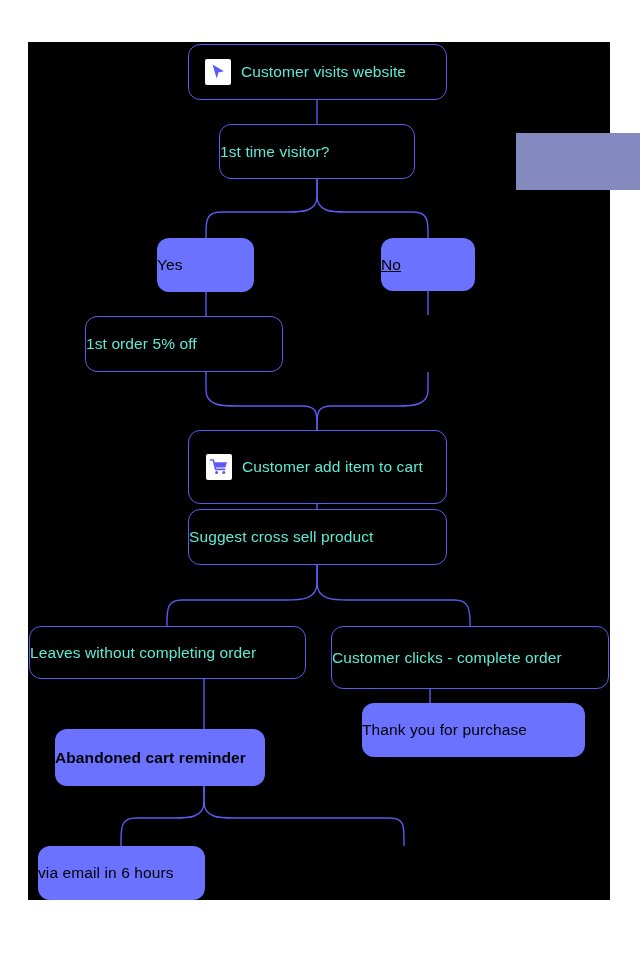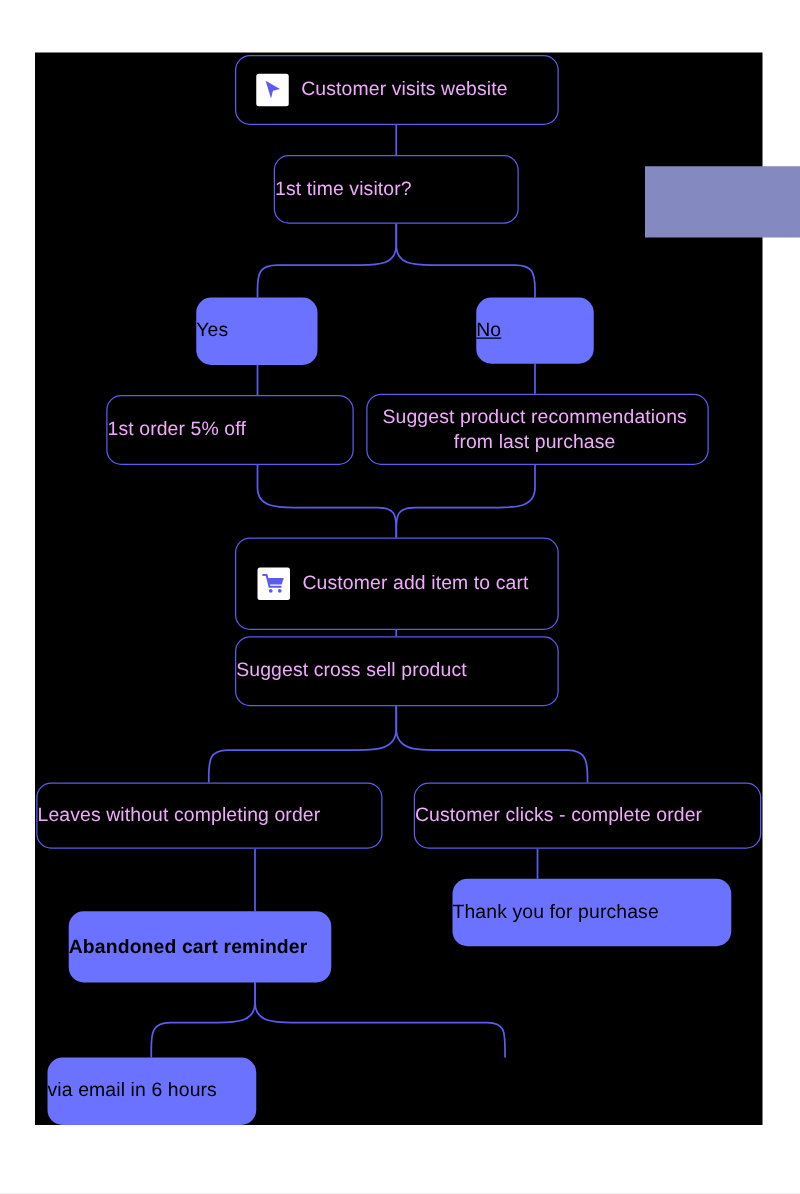--- a/index.html
+++ b/index.html
@@ -23,21 +23,21 @@
     display:flex;align-items:center;justify-content:flex-start;
     border-radius:12px;
     font-size:15.5px;line-height:1.25;
     text-align:center;
     white-space:pre-line;
     letter-spacing:.1px;
   }
   .node.outline{
     background:#000000;
     border:1.4px solid #5b5bf0;
-    color:#f0abfc;
+    color:#5eead4;
   }
   .node.filled{
     background:#6b72ff;
     border:none;
     color:#000000;
   }
   .node.left{justify-content:flex-start;padding-left:16px;text-align:left;}
   .node .lbl{display:block;}
 
   
@@ -113,24 +113,20 @@
   </div>
 
   <div class="node filled" style="left:381px;top:238px;width:94px;height:53px;text-decoration:underline;">
     <span class="lbl">No</span>
   </div>
 
   <div class="node outline" style="left:85px;top:316px;width:198px;height:56px;">
     <span class="lbl">1st order 5% off</span>
   </div>
 
-  <div class="node outline" style="left:293px;top:315px;width:274px;height:57px;padding:0 12px;">
-    <span class="lbl">Suggest product recommendations
-from last purchase</span>
-  </div>
 
   <div class="node outline left" style="left:188px;top:430px;width:259px;height:74px;padding-left:17px;">
     <span class="chip">
       <svg width="20" height="20" viewBox="0 0 20 20">
         <path d="M1.5,3 H4.3 L6.6,12.4 H15.6" fill="none" stroke="#5b5bf0" stroke-width="1.6" stroke-linecap="round" stroke-linejoin="round"></path>
         <path d="M5.3,5.3 H18 L16.3,10.6 H6.6 Z" fill="#5b5bf0"></path>
         <circle cx="7.6" cy="15.6" r="1.5" fill="#5b5bf0"></circle>
         <circle cx="14.8" cy="15.6" r="1.5" fill="#5b5bf0"></circle>
       </svg>
     </span>
@@ -138,21 +134,21 @@
   </div>
 
   <div class="node outline" style="left:188px;top:509px;width:259px;height:56px;">
     <span class="lbl">Suggest cross sell product</span>
   </div>
 
   <div class="node outline" style="left:29px;top:626px;width:277px;height:53px;">
     <span class="lbl">Leaves without completing order</span>
   </div>
 
-  <div class="node outline" style="left:331px;top:626px;width:278px;height:53px;">
+  <div class="node outline" style="left:331px;top:626px;width:278px;height:63px;">
     <span class="lbl">Customer clicks - complete order</span>
   </div>
 
   <div class="node filled" style="left:55px;top:729px;width:210px;height:57px;font-weight:bold;">
     <span class="lbl">Abandoned cart reminder</span>
   </div>
 
   <div class="node filled" style="left:319px;top:703px;width:223px;height:54px;margin-left:43px;">
     <span class="lbl">Thank you for purchase</span>
   </div>

